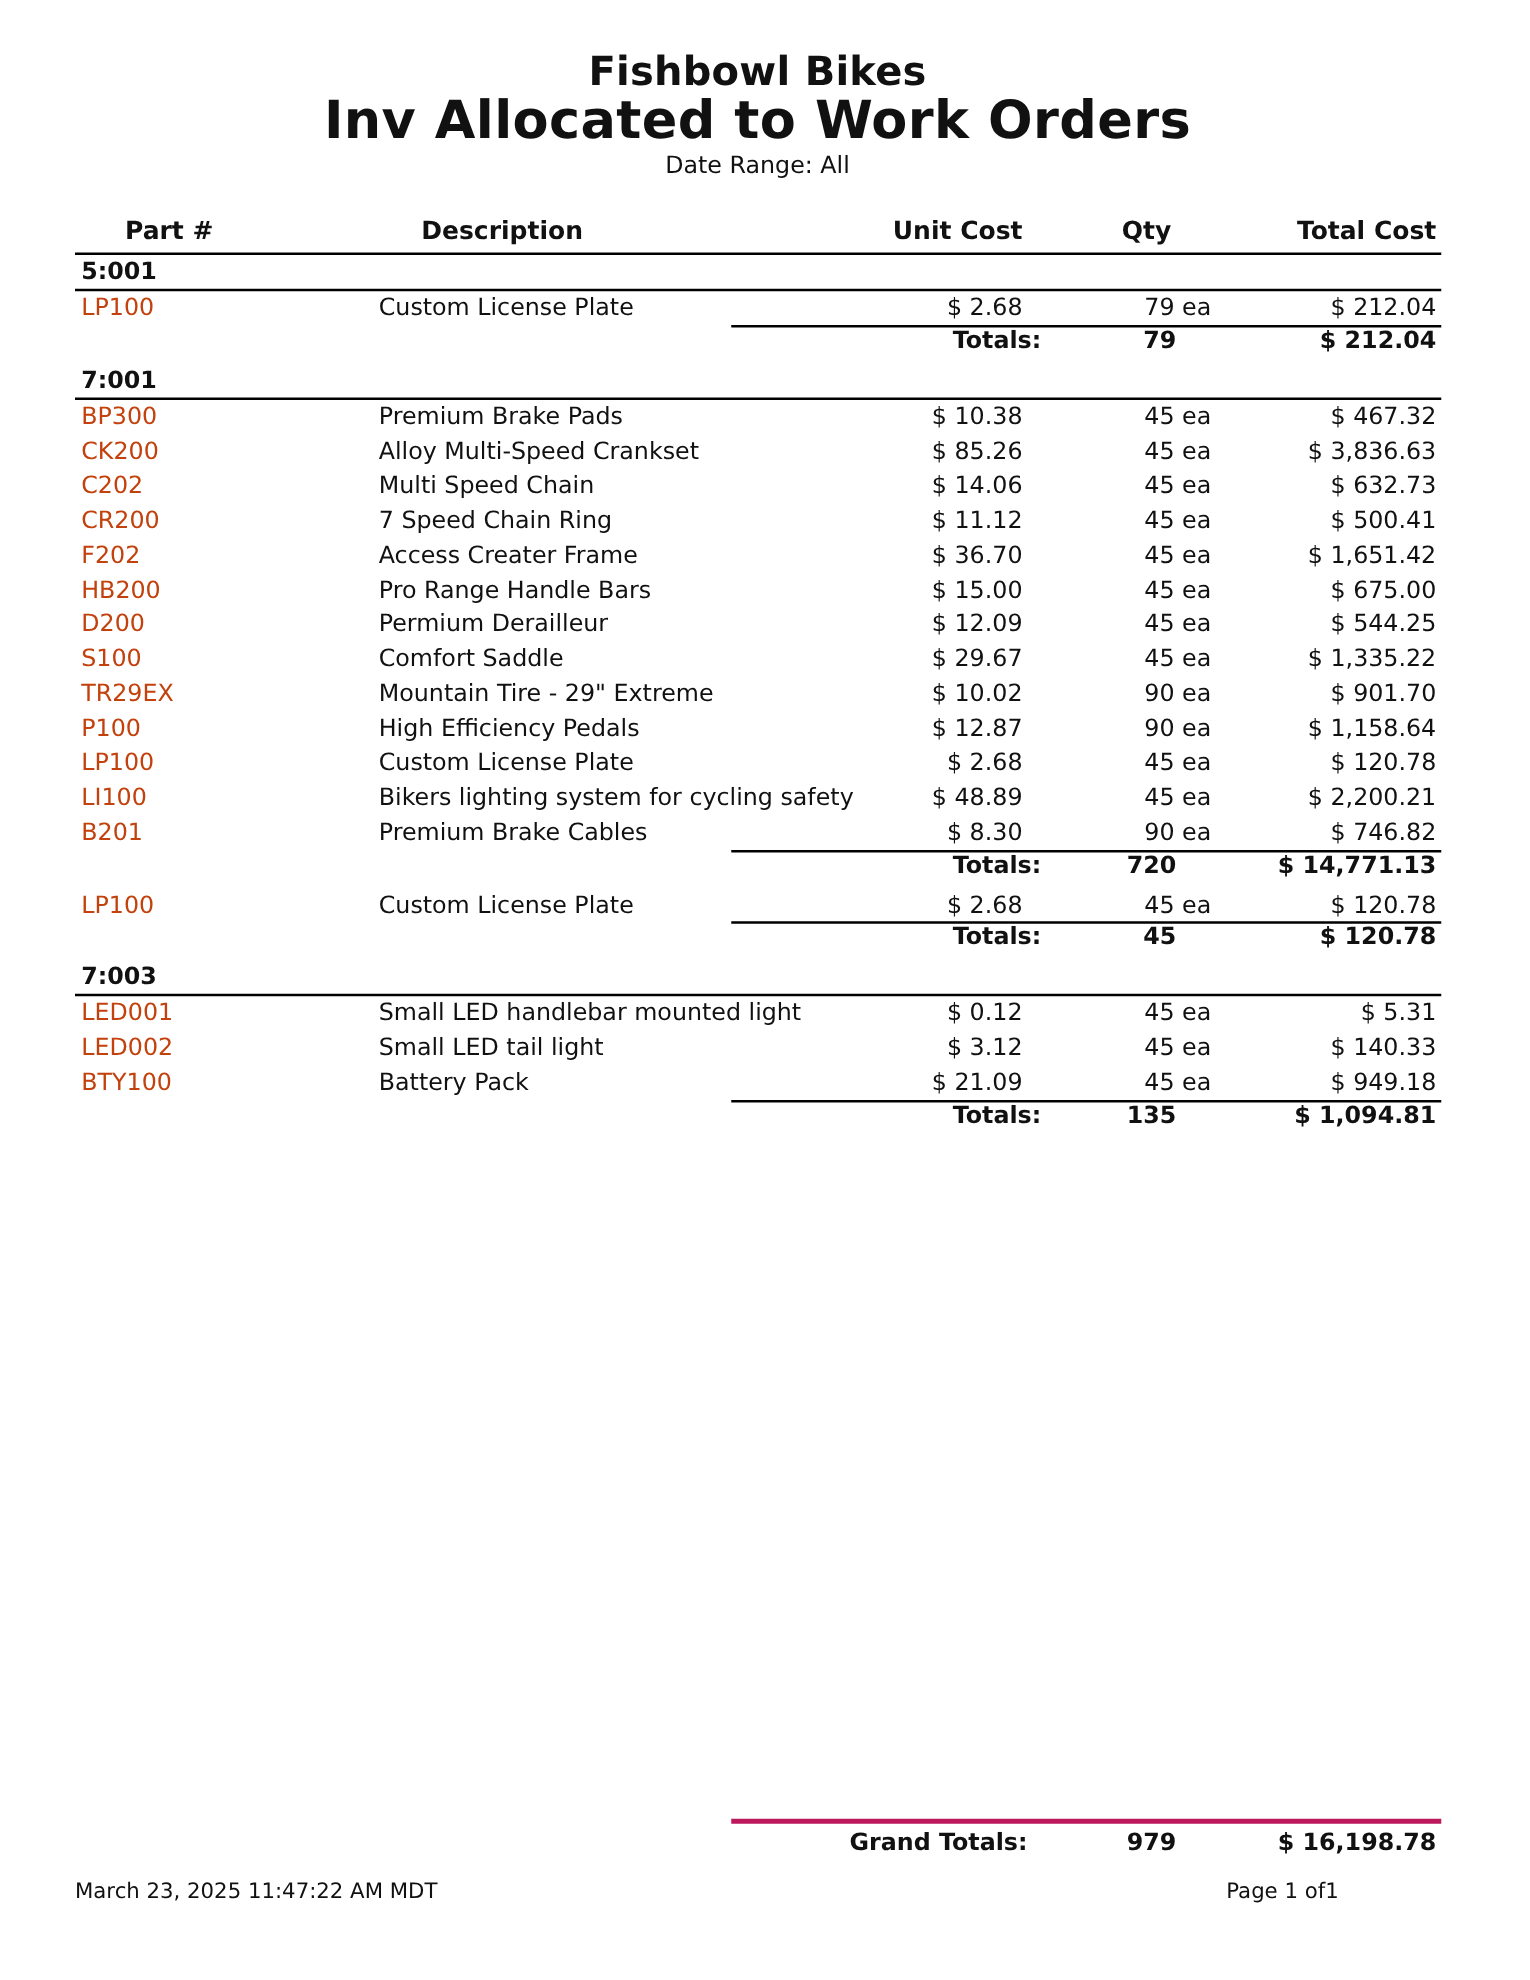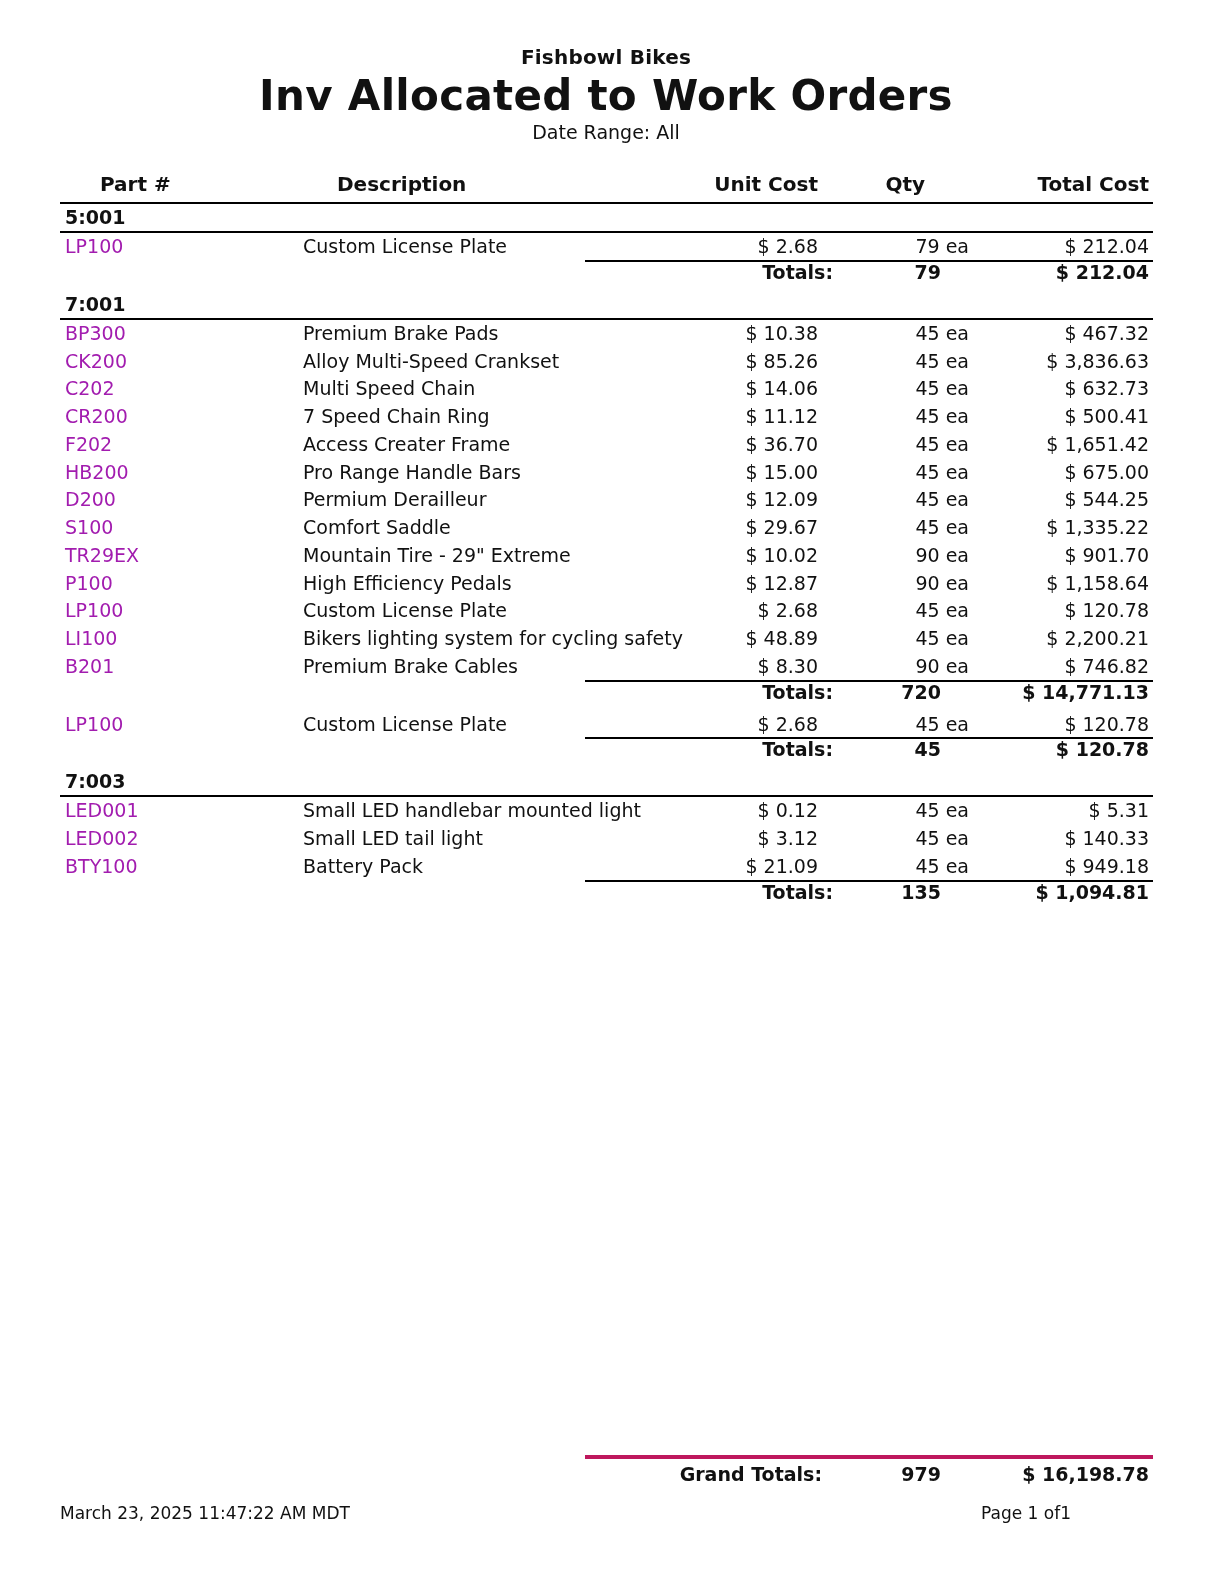--- a/index.html
+++ b/index.html
@@ -17,21 +17,21 @@
     }
     .header {
       position: absolute;
       left: 0;
       top: 40px;
       width: 1212px;
       text-align: center;
     }
     .company {
       font-weight: bold;
-      font-size: 20px;
+      font-size: 32px;
       line-height: 34px;
       letter-spacing: 0.2px;
     }
     .title {
       font-weight: bold;
       font-size: 42px;
       line-height: 44px;
       letter-spacing: 0.3px;
     }
     .daterange {
@@ -54,21 +54,21 @@
       font-size: 20px;
     }
     .colhdr span {
       position: absolute;
       top: 2px;
       white-space: nowrap;
     }
     .c-part-h { left: 40px; }
     .c-desc-h { left: 277px; }
     .c-unit-h { right: 335px; }
-    .c-qty-h  { right: 228px; text-align: right; }
+    .c-qty-h  { right: 216px; text-align: right; }
     .c-tot-h  { right: 4px; }
 
     .row {
       position: relative;
       height: 27.75px;
       font-size: 19px;
       white-space: nowrap;
     }
     .row span {
       position: absolute;
@@ -79,21 +79,21 @@
       height: 27px;
       font-weight: bold;
       font-size: 19px;
       border-bottom: 2px solid #000;
     }
     .wo-row span {
       position: absolute;
       left: 5px;
       top: 2px;
     }
-    .c-part { left: 5px; color: #a21caf; }
+    .c-part { left: 5px; color: #c2410c; }
     .c-desc { left: 243px; }
     .c-unit { right: 335px; }
     .c-qty  { right: 184px; }
     .c-tot  { right: 4px; }
 
     .tot-row {
       position: relative;
       height: 30px;
       font-size: 19px;
       font-weight: bold;

